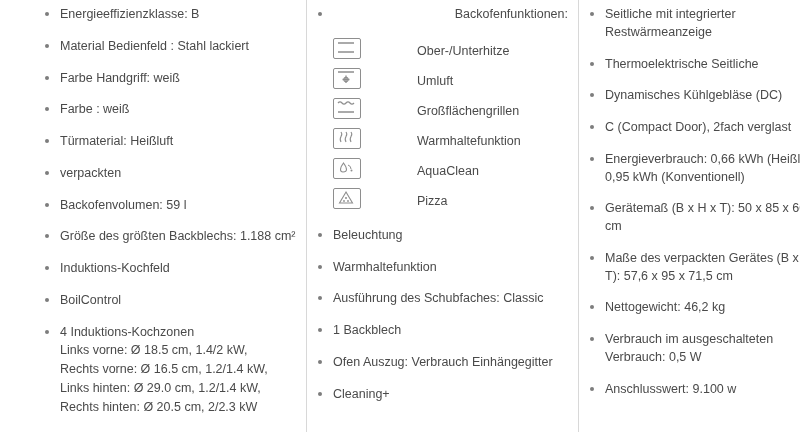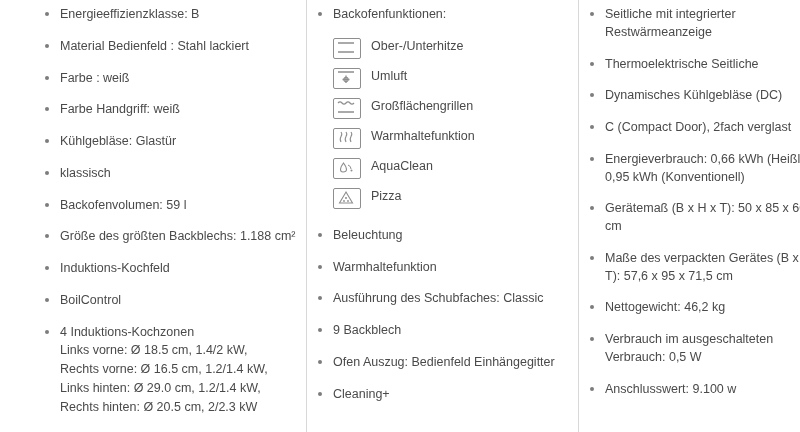--- a/index.html
+++ b/index.html
@@ -46,33 +46,34 @@
   ul.list > li::before {
     content: "";
     position: absolute;
     left: 3px;
     top: 6px;
     width: 4px;
     height: 4px;
     border-radius: 50%;
     background: #7d7d7d;
   }
-  li.nogap { margin-bottom: 8px; }
+  li.nogap { margin-bottom: 8px; text-align: right; }
   li.bigGap { margin-bottom: 22px; }
 
   
   .icon-list {
     list-style: none;
     margin: 4px 0 18px 0;
     padding: 0 0 0 18px;
   }
   .icon-row {
     display: flex;
-    align-items: flex-start;
+    align-items: flex-end;
     margin-bottom: 9px;
+    gap: 46px;
   }
   .icon-box {
     width: 26px;
     height: 19px;
     border: 1px solid #8e8e8e;
     border-radius: 2px;
     margin-right: 10px;
     flex: 0 0 auto;
     position: relative;
     background: #fff;
@@ -88,24 +89,24 @@
 </style>
 </head>
 <body>
 
 <div class="sheet">
 
   <div class="col col1">
     <ul class="list">
       <li>Energieeffizienzklasse: B</li>
       <li>Material Bedienfeld : Stahl lackiert</li>
+      <li>Farbe Handgriff: weiß</li>
       <li>Farbe : weiß</li>
-      <li>Farbe Handgriff: weiß</li>
-      <li>Kühlgebläse: Glastür</li>
-      <li class="bigGap">klassisch</li>
+      <li>Türmaterial: Heißluft</li>
+      <li class="bigGap">verpackten</li>
     </ul>
 
     <ul class="list">
       <li>Backofenvolumen: 59 l</li>
       <li class="bigGap">Größe des größten Backblechs: 1.188 cm²</li>
     </ul>
 
     <ul class="list">
       <li class="bigGap">Induktions-Kochfeld</li>
     </ul>
@@ -202,22 +203,22 @@
 
     </div>
 
     <ul class="list">
       <li>Beleuchtung</li>
       <li class="bigGap">Warmhaltefunktion</li>
     </ul>
 
     <ul class="list">
       <li>Ausführung des Schubfaches: Classic</li>
-      <li>9 Backblech</li>
-      <li class="bigGap">Ofen Auszug: Bedienfeld Einhängegitter</li>
+      <li>1 Backblech</li>
+      <li class="bigGap">Ofen Auszug: Verbrauch Einhängegitter</li>
     </ul>
 
     <ul class="list">
       <li>Cleaning+</li>
 
     </ul>
   </div>
 
   <div class="col col3">
     <ul class="list">

